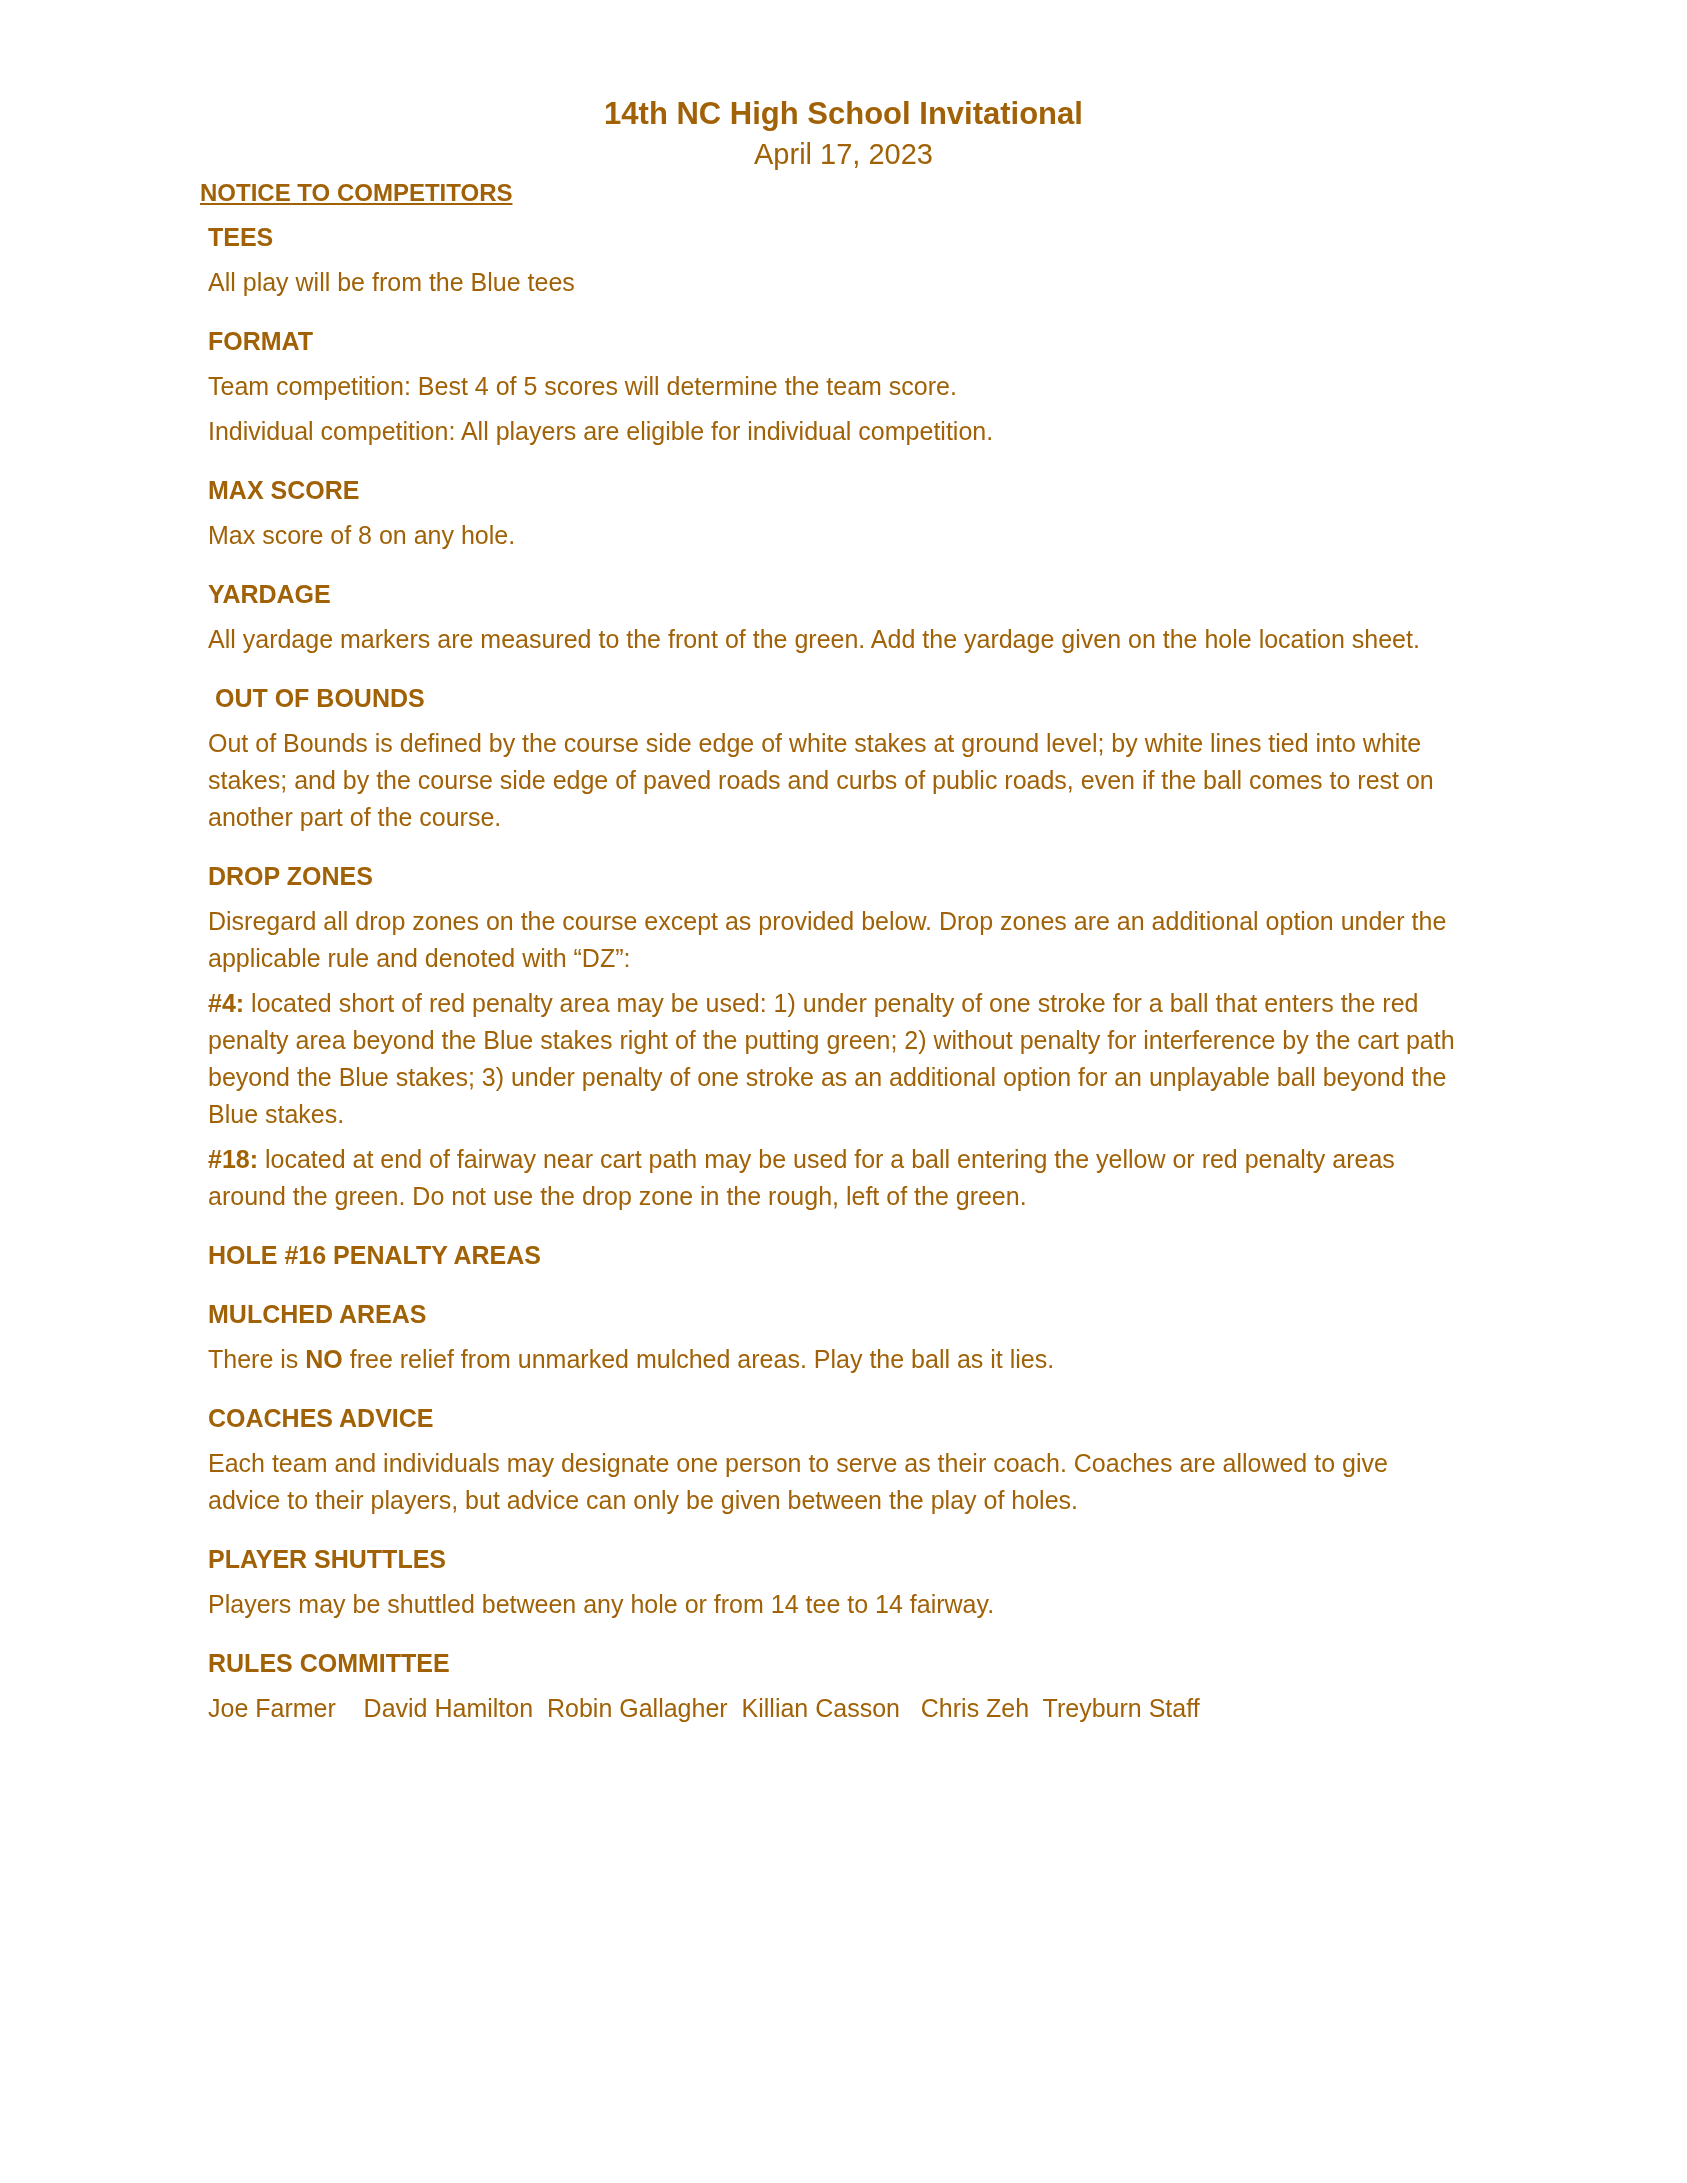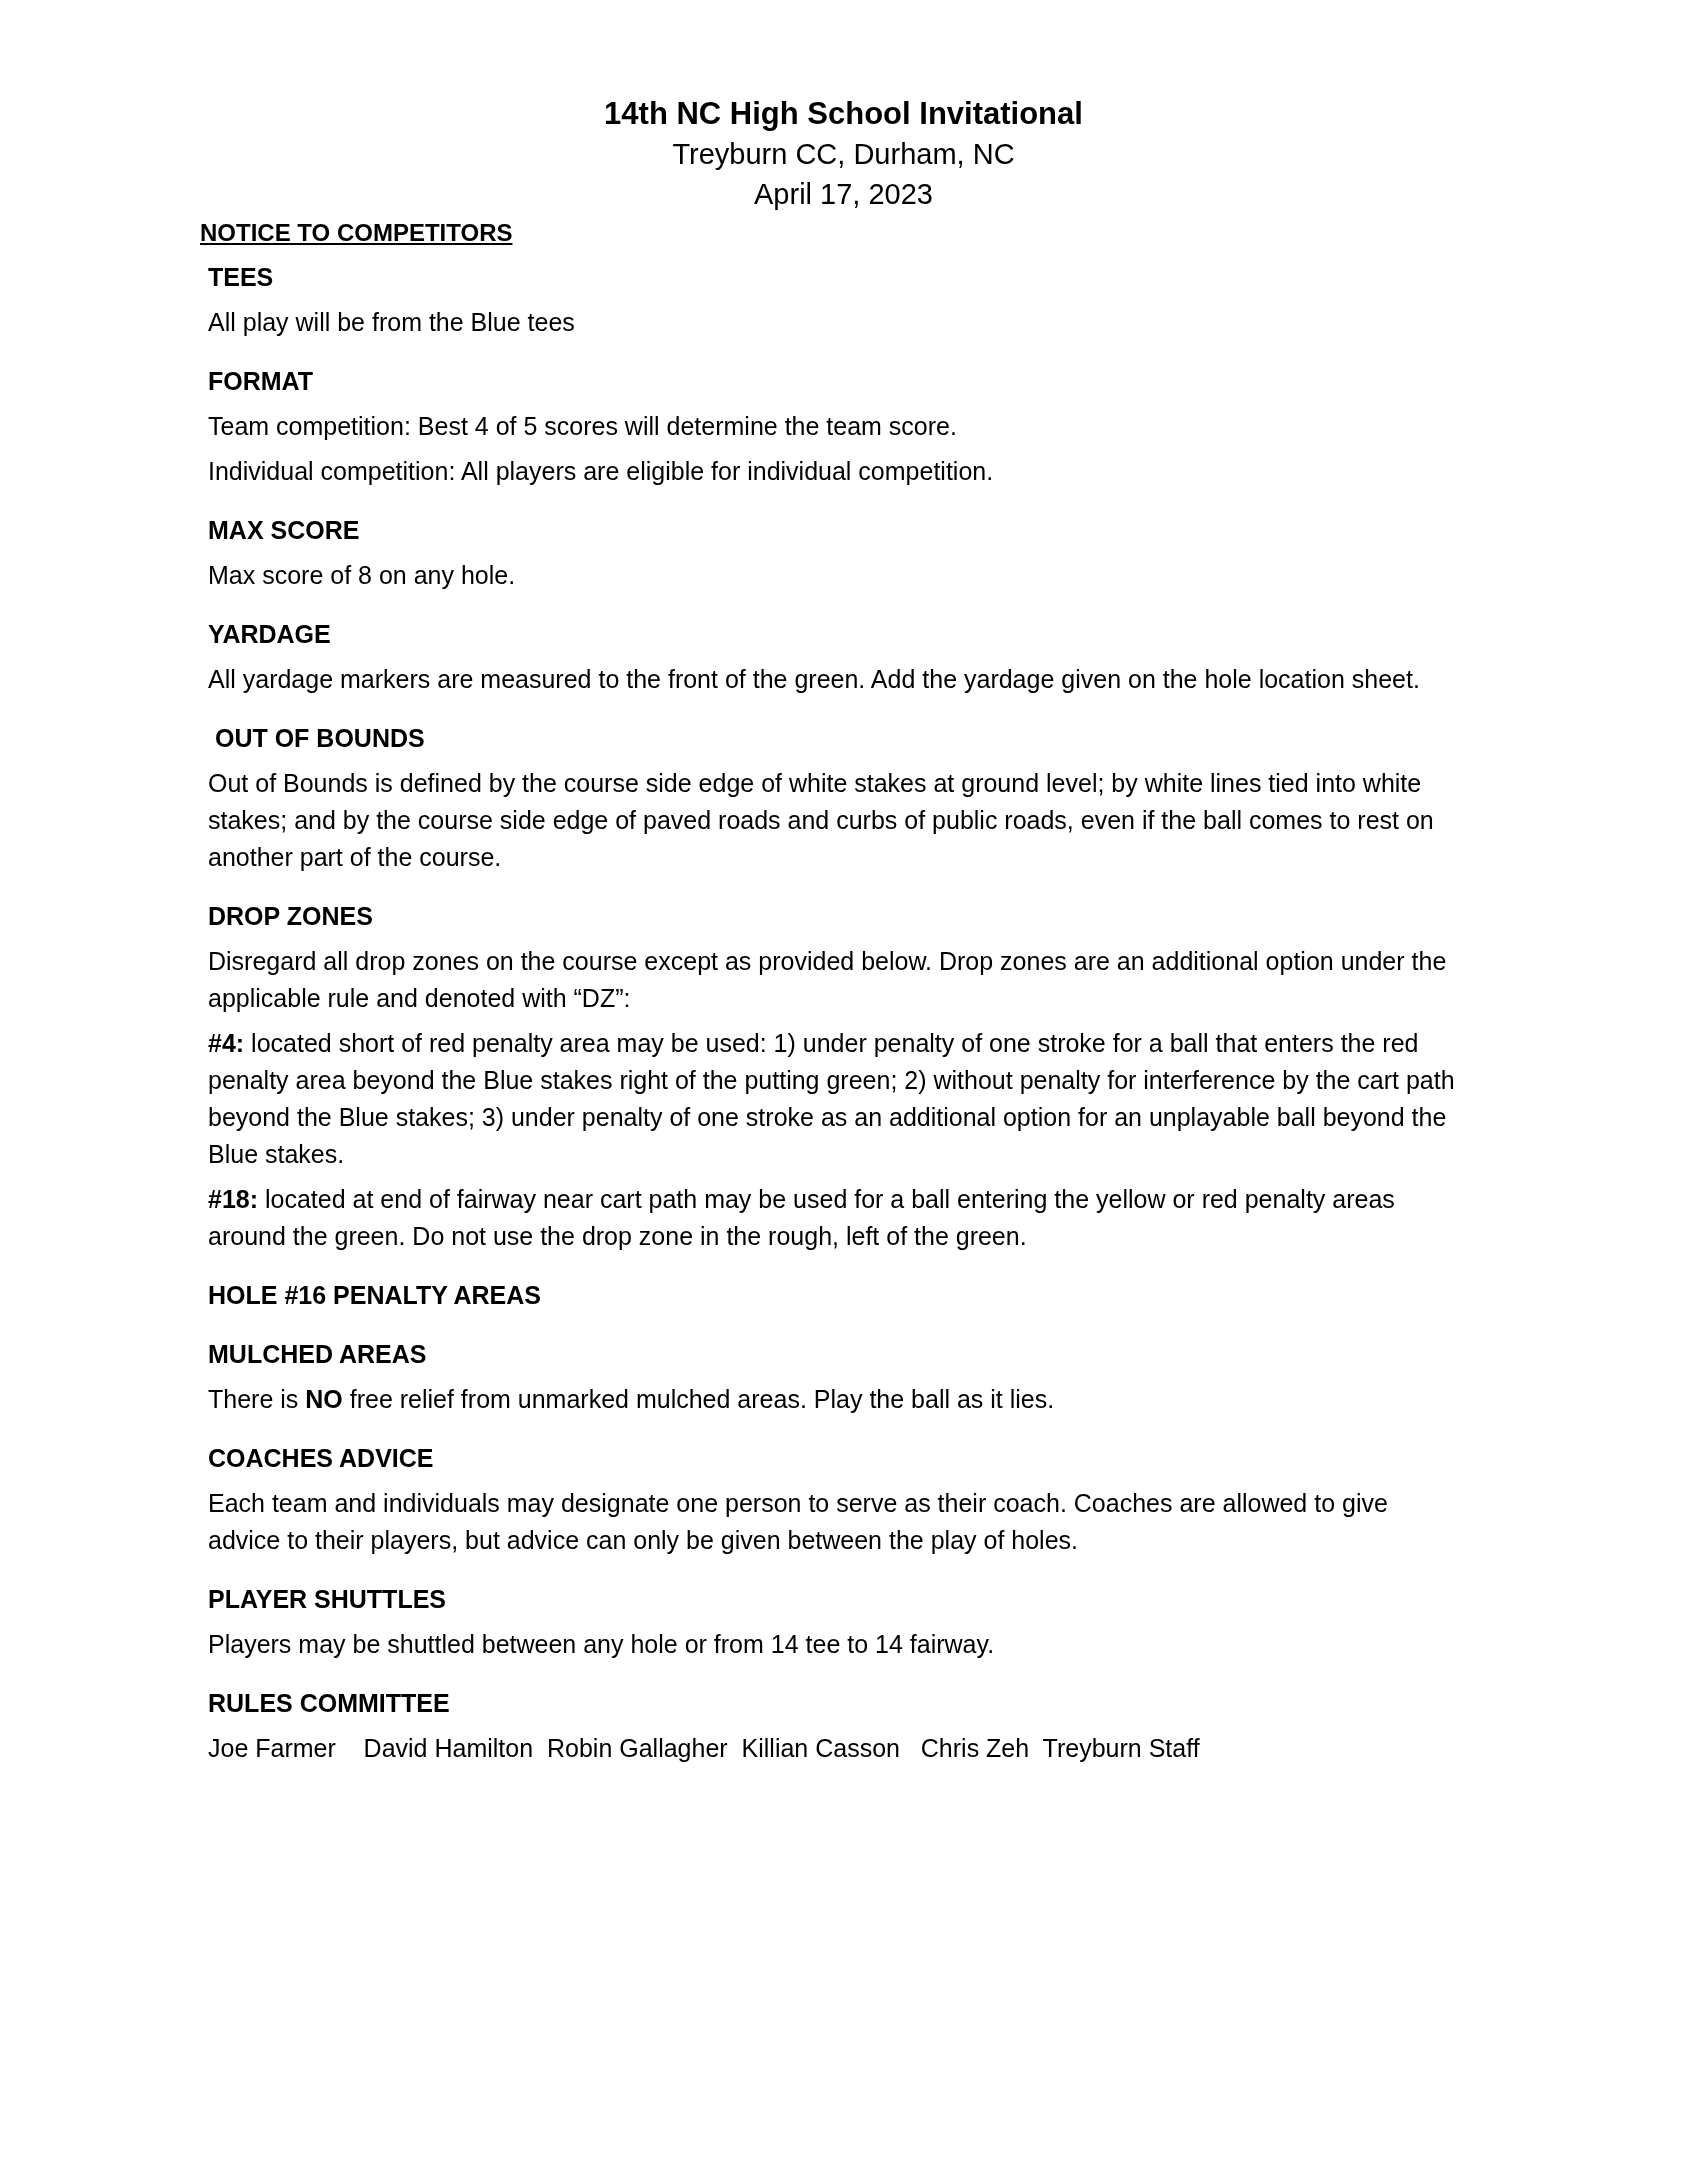--- a/index.html
+++ b/index.html
@@ -5,21 +5,21 @@
   html, body {
     margin: 0;
     padding: 0;
     background: #ffffff;
   }
   .page {
     position: relative;
     width: 1687px;
     height: 2183px;
     background: #ffffff;
-    color: #000000;
+    color: #a16207;
     font-family: "Liberation Sans", sans-serif;
     overflow: hidden;
     box-sizing: border-box;
   }
   .doc-header {
     padding-top: 94px;
     text-align: center;
     line-height: 40px;
   }
   .doc-title {
@@ -64,21 +64,20 @@
     font-weight: bold;
   }
 </style>
 </head>
 <body>
 
 <div class="page">
 
   <header class="doc-header">
     <h1 class="doc-title">14th NC High School Invitational</h1>
-    <div class="header-line">Treyburn CC, Durham, NC</div>
     <div class="header-line">April 17, 2023</div>
   </header>
 
   <main class="doc-main">
 
     <h2 class="notice-heading">NOTICE TO COMPETITORS</h2>
 
     <section class="first">
       <h3>TEES</h3>
       <p>All play will be from the Blue tees</p>

